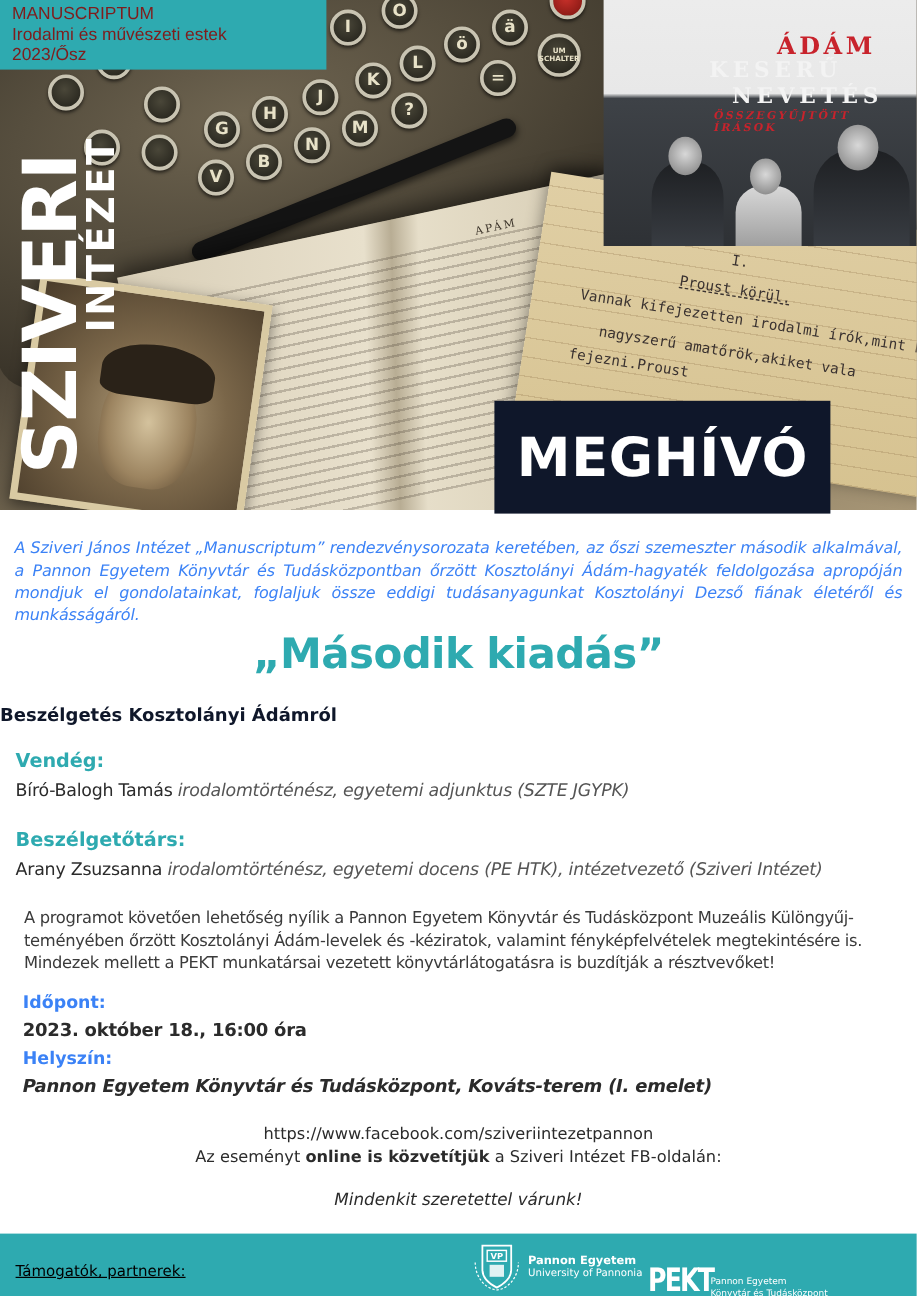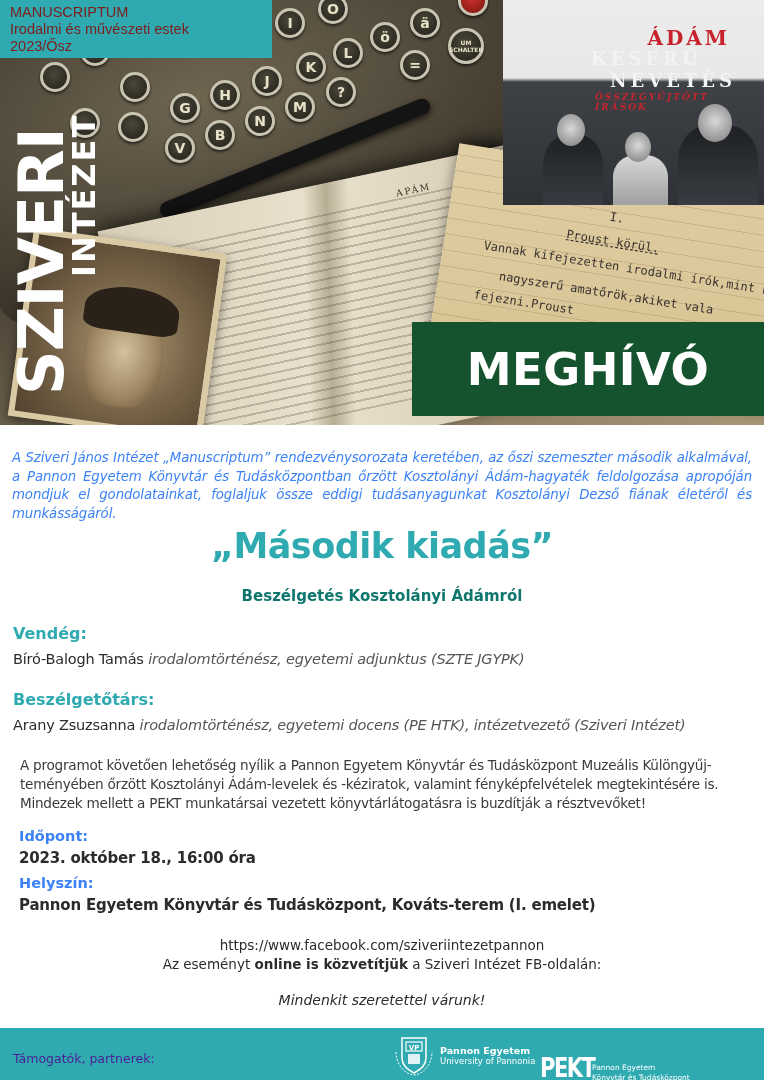--- a/index.html
+++ b/index.html
@@ -53,46 +53,46 @@
                 background-image: repeating-linear-gradient(0deg, rgba(140,110,70,.25) 0 1px, transparent 1px 16px), linear-gradient(170deg, #e0cfa5 0%, #d6c290 100%); }
   .ms-line { position: absolute; font: 12px "DejaVu Sans Mono", monospace; color: #3a3230; white-space: nowrap; }
 
   .series-box { position: absolute; left: 0; top: 0; width: 272px; height: 58px; background: #2eaab0; padding: 4px 10px 0 10px; z-index: 5; }
   .series-box div { color: #7f1d1d; font: 14.5px "Liberation Sans", sans-serif; line-height: 17px; }
 
   .brand-vertical { position: absolute; left: 12px; top: 395px; transform-origin: left top; transform: rotate(-90deg); z-index: 5; white-space: nowrap; }
   .brand-main { font: bold 62px "DejaVu Sans", sans-serif; color: #ffffff; letter-spacing: -1px; line-height: 60px; display: block; }
   .brand-sub { position: absolute; left: 118px; top: 55px; font: bold 32px "DejaVu Sans", sans-serif; color: #ffffff; letter-spacing: 2px; line-height: 34px; }
 
-  .meghivo { position: absolute; left: 412px; top: 322px; width: 352px; height: 94px; background: #14532d; z-index: 6;
+  .meghivo { position: absolute; left: 412px; top: 334px; width: 280px; height: 94px; background: #0f172a; z-index: 6;
              display: flex; align-items: center; justify-content: center; }
   .meghivo span { color: #fff; font: bold 45px "DejaVu Sans", sans-serif; letter-spacing: 0.5px; }
 
   
   .intro { position: absolute; left: 12px; top: 449px; width: 740px; font: italic 13.3px "DejaVu Sans", sans-serif; color: #3b82f6;
            line-height: 18.5px; text-align: justify; text-align-last: left; letter-spacing: -0.1px; }
   .title { position: absolute; left: 0; width: 764px; top: 526px; text-align: center; font: bold 35px "DejaVu Sans", sans-serif; color: #2eaab0; letter-spacing: -0.5px; }
-  .subtitle { position: absolute; left: 0; width: 764px; top: 587px; text-align: center; font: bold 15px "DejaVu Sans", sans-serif; color: #0f766e; }
+  .subtitle { position: absolute; left: 0; width: 764px; top: 587px; text-align: left; font: bold 15px "DejaVu Sans", sans-serif; color: #0f172a; }
 
   .label { position: absolute; left: 13px; font: bold 16px "DejaVu Sans", sans-serif; color: #2eaab0; }
   .person-line { position: absolute; left: 13px; font: 14.5px "DejaVu Sans", sans-serif; color: #2b2b2b; white-space: nowrap; letter-spacing: -0.2px; }
   .person-line i { color: #555; font-style: italic; }
 
   .program { position: absolute; left: 20px; top: 756px; width: 735px; font: 13.6px "DejaVu Sans", sans-serif; color: #3b3b3b; line-height: 19px; letter-spacing: -0.25px; }
 
   .small-label { position: absolute; left: 19px; font: bold 14.5px "DejaVu Sans", sans-serif; color: #3b82f6; }
   .info-value { position: absolute; left: 19px; font: bold 15px "DejaVu Sans", sans-serif; color: #2b2b2b; white-space: nowrap; letter-spacing: -0.2px; }
 
   .online { position: absolute; left: 0; width: 764px; top: 936px; text-align: center; font: 13.5px "DejaVu Sans", sans-serif; color: #2b2b2b; line-height: 19px; }
   .online b { font-weight: bold; }
   .welcome { position: absolute; left: 0; width: 764px; top: 992px; text-align: center; font: italic 14px "DejaVu Sans", sans-serif; color: #2b2b2b; }
 
   
   .footer { position: absolute; left: 0; top: 1028px; width: 764px; height: 52px; background: #2eaab0; }
-  .footer-label { position: absolute; left: 13px; top: 23px; font: 12.5px "DejaVu Sans", sans-serif; color: #4c1d95; }
+  .footer-label { position: absolute; left: 13px; top: 23px; font: 12.5px "DejaVu Sans", sans-serif; color: #000000; text-decoration: underline; }
   .logo-sziveri { position: absolute; left: 236px; top: 8px; display: flex; align-items: center; }
   .s-mark { width: 34px; height: 42px; position: relative; }
   .sziveri-text { margin-left: 4px; color: #fff; }
   .sziveri-text .t1 { font: 11.5px "DejaVu Serif", serif; display: block; }
   .sziveri-text .t2 { font: 4.5px "DejaVu Serif", serif; display: block; line-height: 6px; opacity: .9; }
   .logo-pannon { position: absolute; left: 394px; top: 6px; display: flex; align-items: center; }
   .crest { width: 40px; height: 42px; }
   .pannon-text { margin-left: 6px; color: #fff; }
   .pannon-text .t1 { font: bold 9.5px "DejaVu Sans", sans-serif; display: block; }
   .pannon-text .t2 { font: 8.5px "DejaVu Sans", sans-serif; display: block; }
@@ -197,21 +197,21 @@
   <span>Arany Zsuzsanna</span>
   <i>irodalomtörténész, egyetemi docens (PE HTK), intézetvezető (Sziveri Intézet)</i>
 </div>
 
 <p class="program">A programot követően lehetőség nyílik a Pannon Egyetem Könyvtár és Tudásközpont Muzeális Különgyűj-teményében őrzött Kosztolányi Ádám-levelek és -kéziratok, valamint fényképfelvételek megtekintésére is. Mindezek mellett a PEKT munkatársai vezetett könyvtárlátogatásra is buzdítják a résztvevőket!</p>
 
 <div class="small-label" style="top:828px;">Időpont:</div>
 <div class="info-value" style="top:849px;">2023. október 18., 16:00 óra</div>
 
 <div class="small-label" style="top:875px;">Helyszín:</div>
-<div class="info-value" style="top:896px;">Pannon Egyetem Könyvtár és Tudásközpont, Kováts-terem (I. emelet)</div>
+<div class="info-value" style="top:896px;font-style:italic;">Pannon Egyetem Könyvtár és Tudásközpont, Kováts-terem (I. emelet)</div>
 
 <div class="online">
   <div>https://www.facebook.com/sziveriintezetpannon</div>
   <div>
     <span>Az eseményt </span><b>online is közvetítjük</b><span> a Sziveri Intézet FB-oldalán:</span>
   </div>
 </div>
 
 <div class="welcome">Mindenkit szeretettel várunk!</div>
 

